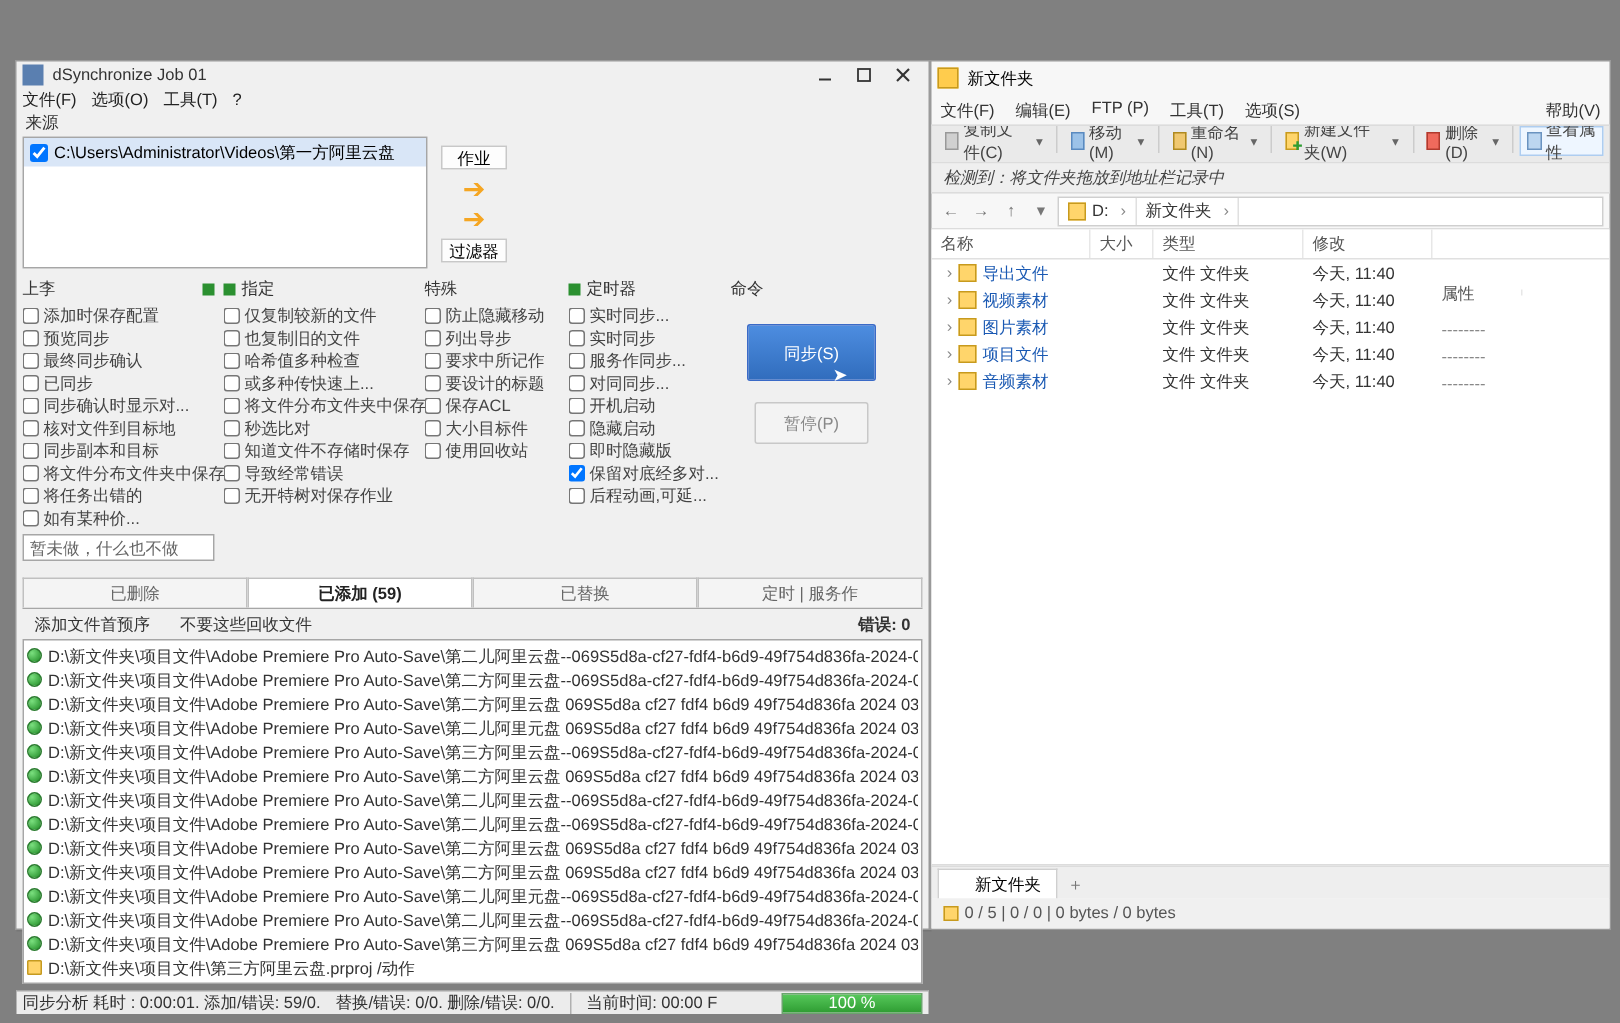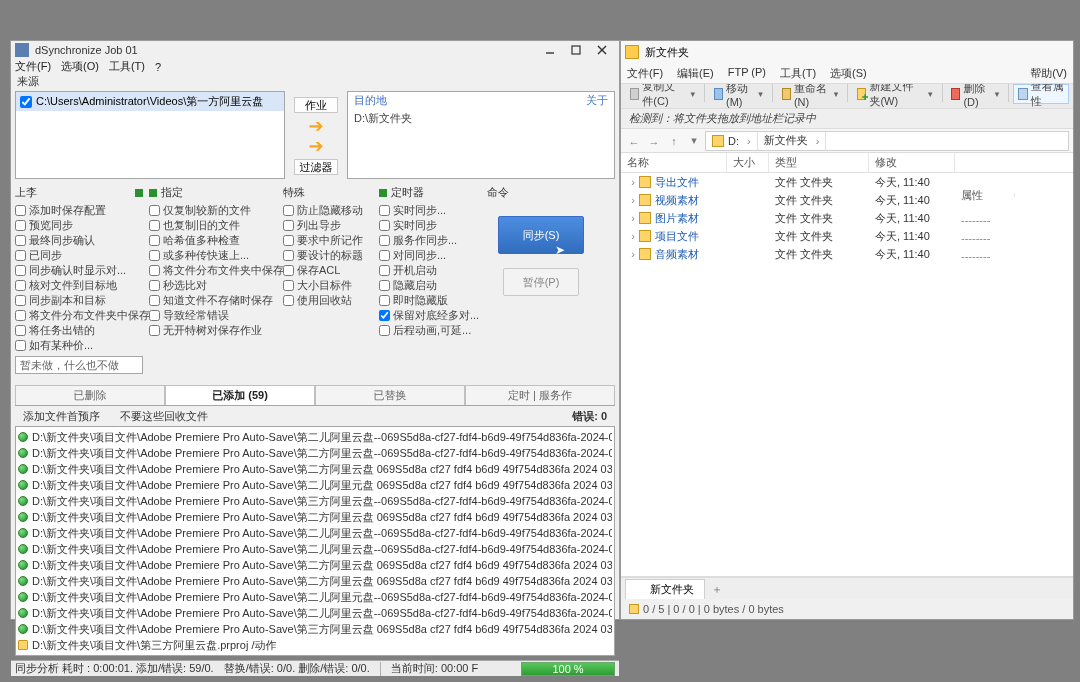--- a/index.html
+++ b/index.html
@@ -165,27 +165,20 @@
           <input type="checkbox" checked="" style="">
           <span>C:\Users\Administrator\Videos\第一方阿里云盘</span>
         </div>
       </div>
       <div class="midbtns">
         <div class="midbtn">作业</div>
         <div class="arrow">➔</div>
         <div class="arrow">➔</div>
         <div class="midbtn">过滤器</div>
       </div>
-      <div class="panel dstbox">
-        <div class="dst-head">
-          <span>目的地</span>
-          <span class="close-link">关于</span>
-        </div>
-        <div class="dst-path">D:\新文件夹</div>
-      </div>
     </div>
 
     <div class="optrow">
       <div class="optcol col-main">
         <div class="hdr">
             <span>上李</span>
             <span class="sq" style="margin-left:auto"></span>
           </div>
         <div id="chk-main">
             <label class="chk">

